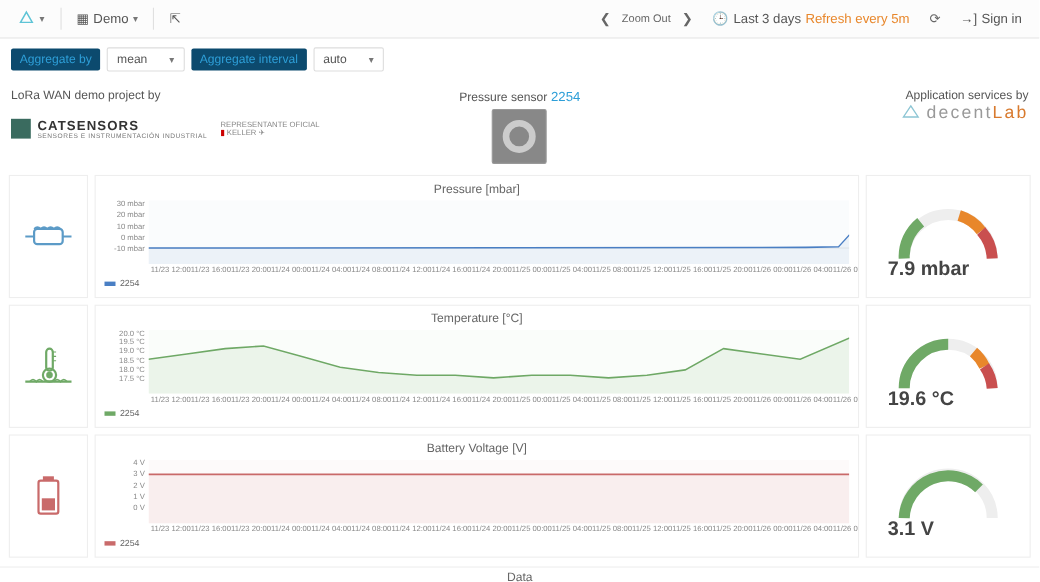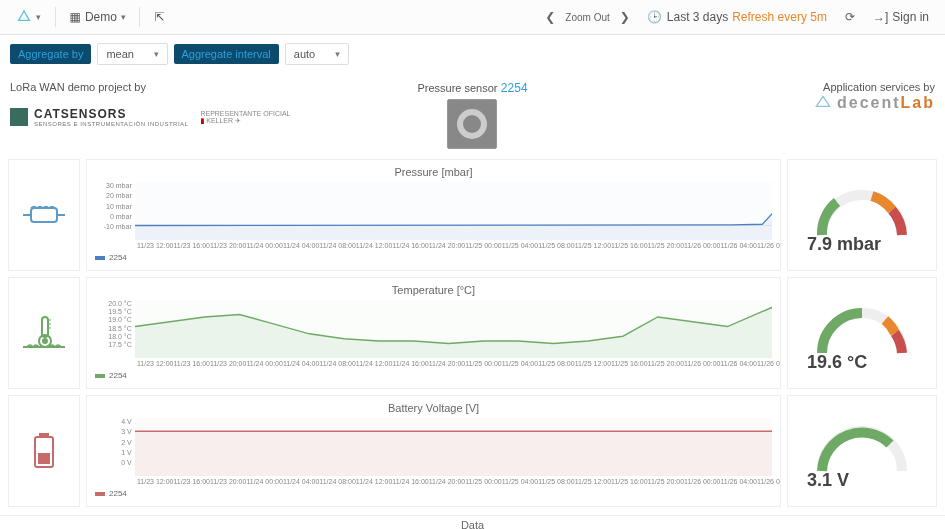--- a/index.html
+++ b/index.html
@@ -33,21 +33,21 @@
   .legend { display: flex; align-items: center; gap: 4px; font-size: 8px; color: #666; margin-top: 4px; }
   .legend-sw { width: 10px; height: 4px; }
   .gauge-val { font-size: 18px; font-weight: 600; color: #444; text-align: left; margin-top: -14px; }
   .data-section { margin-top: 8px; }
   .data-title { text-align: center; font-size: 11px; color: #666; padding: 3px 0; border-top: 1px solid #eee; }
   .catsensors { display: flex; align-items: center; gap: 6px; margin-top: 14px; }
   .cat-logo { width: 18px; height: 18px; background: #3a6b5f; }
   .cat-txt { font-weight: 600; letter-spacing: 1px; font-size: 12px; }
   .cat-sub { font-size: 6px; color: #777; letter-spacing: 0.5px; }
   .dl-logo { display: inline-flex; align-items: center; gap: 4px; justify-content: flex-end; }
-  .dl-txt { font-size: 16px; letter-spacing: 2px; color: #999; font-weight: 700; }
+  .dl-txt { font-size: 16px; letter-spacing: 2px; color: #999; font-weight: 400; }
   .dl-lab { color: #d87a2e; }
 </style>
 </head>
 <body>
 
 <div class="topbar">
   <div class="tb-left">
     <div class="tb-btn">
       <svg class="logo-tri" viewBox="0 0 24 24">
           <path d="M12 3 L20 17 H4 Z" fill="none" stroke="#5ec4d6" stroke-width="2"></path>

